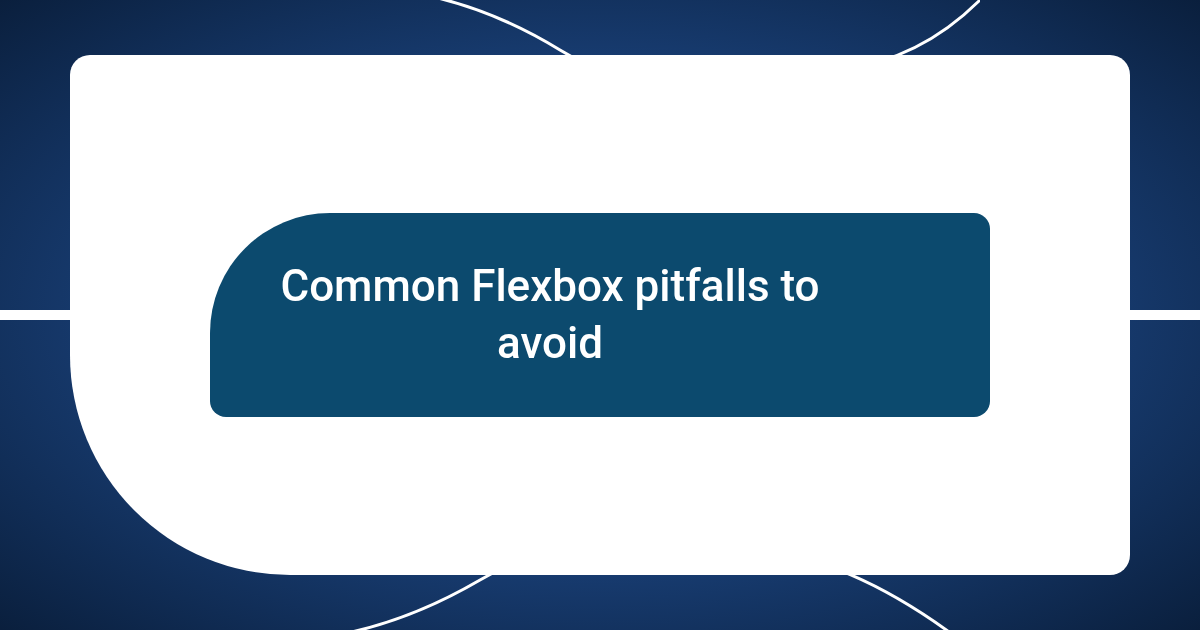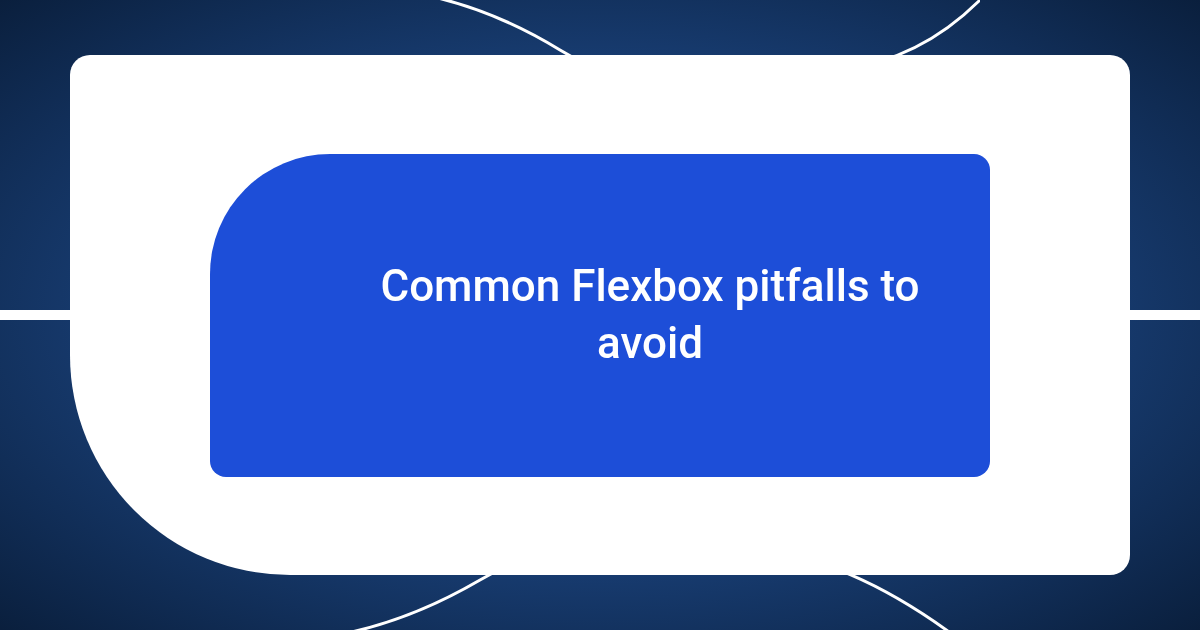--- a/index.html
+++ b/index.html
@@ -59,27 +59,27 @@
       border-radius: 20px;
       border-bottom-left-radius: 220px;
       z-index: 3;
       display: flex;
       align-items: center;
       justify-content: center;
     }
     
     .inner-shape {
       width: 780px;
-      height: 323px;
-      background: #1d4ed8;
+      height: 204px;
+      background: #0c4a6e;
       border-radius: 16px;
       border-top-left-radius: 120px;
       display: flex;
       align-items: center;
-      justify-content: flex-end;
+      justify-content: flex-start;
       padding: 40px;
     }
     
     .title {
       color: white;
       font-size: 44px;
       font-weight: 500;
       text-align: center;
       line-height: 1.3;
       max-width: 600px;

